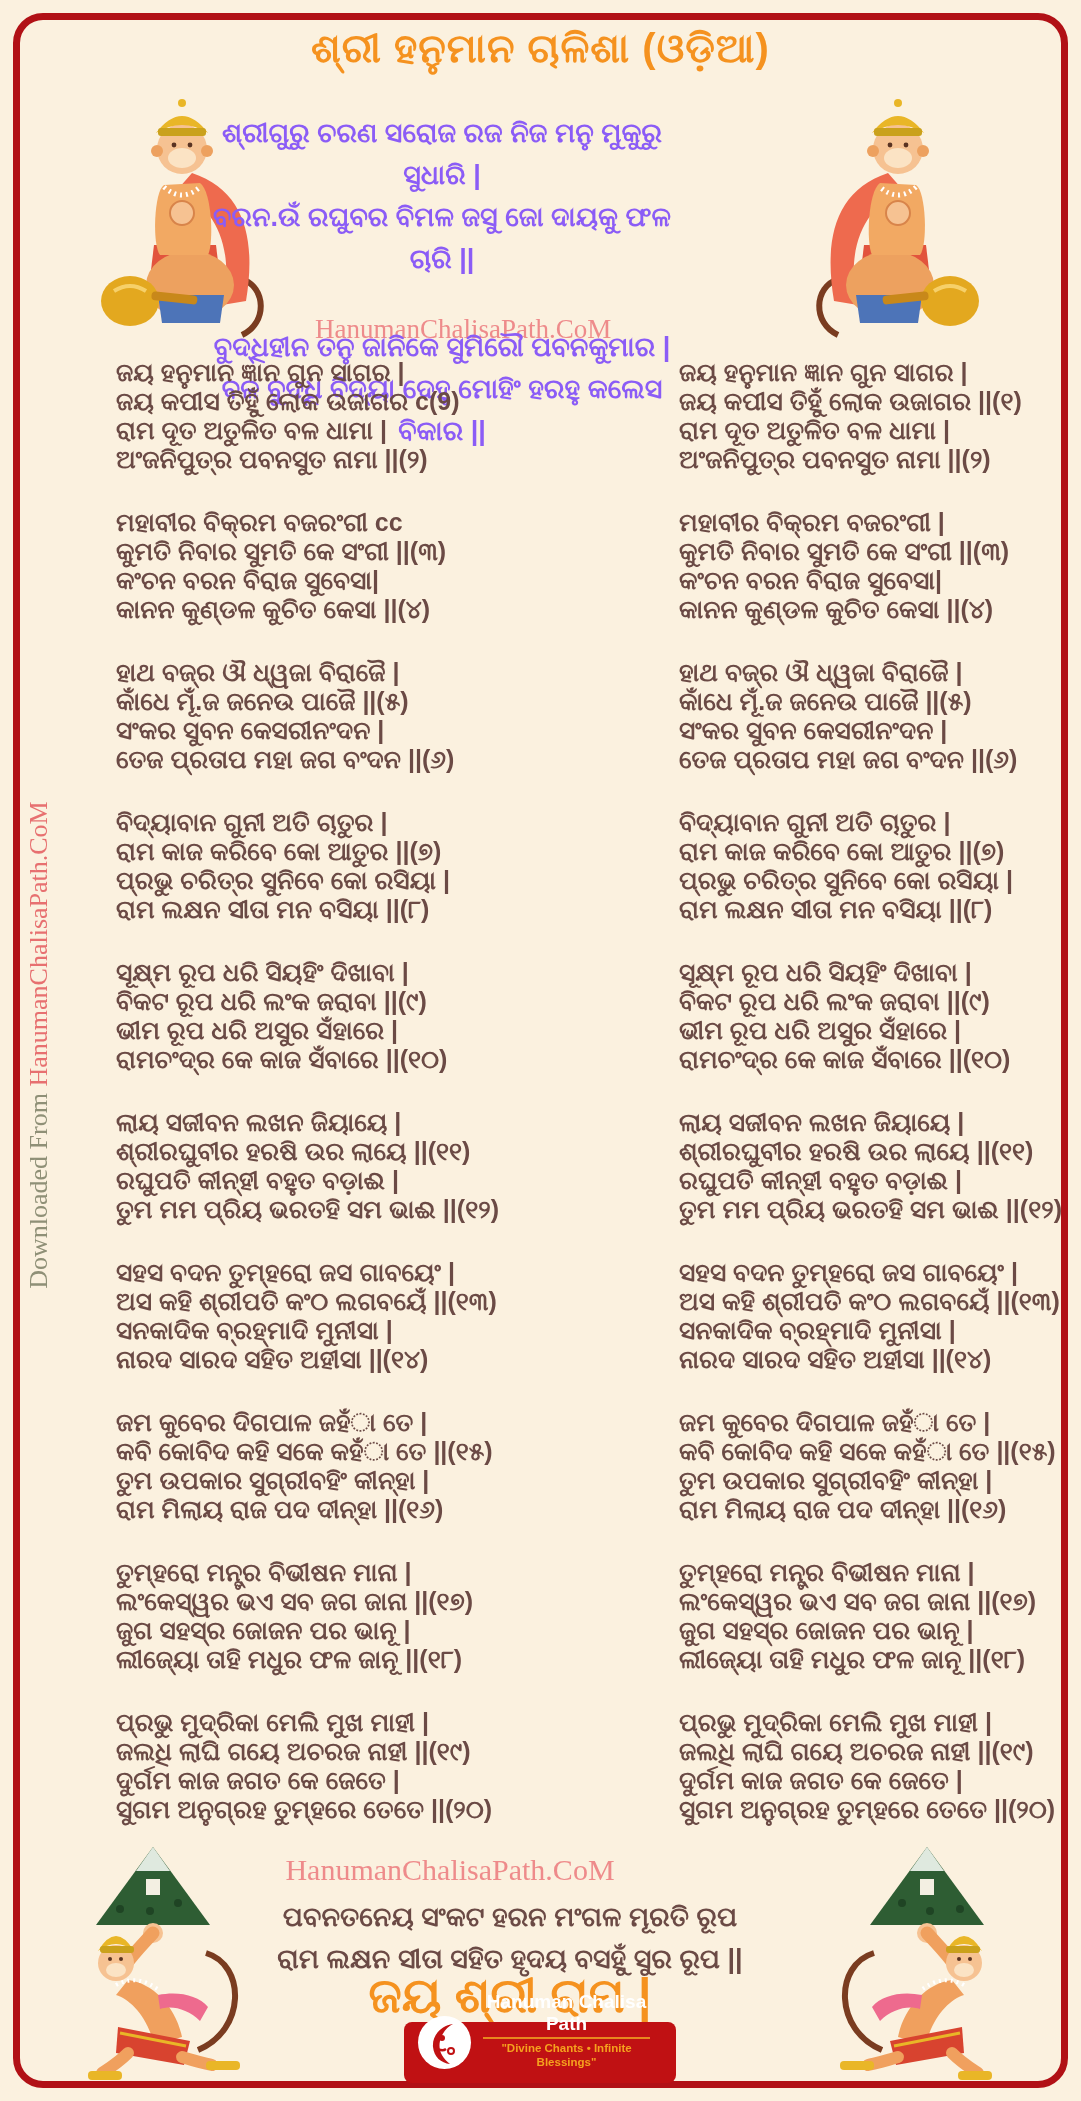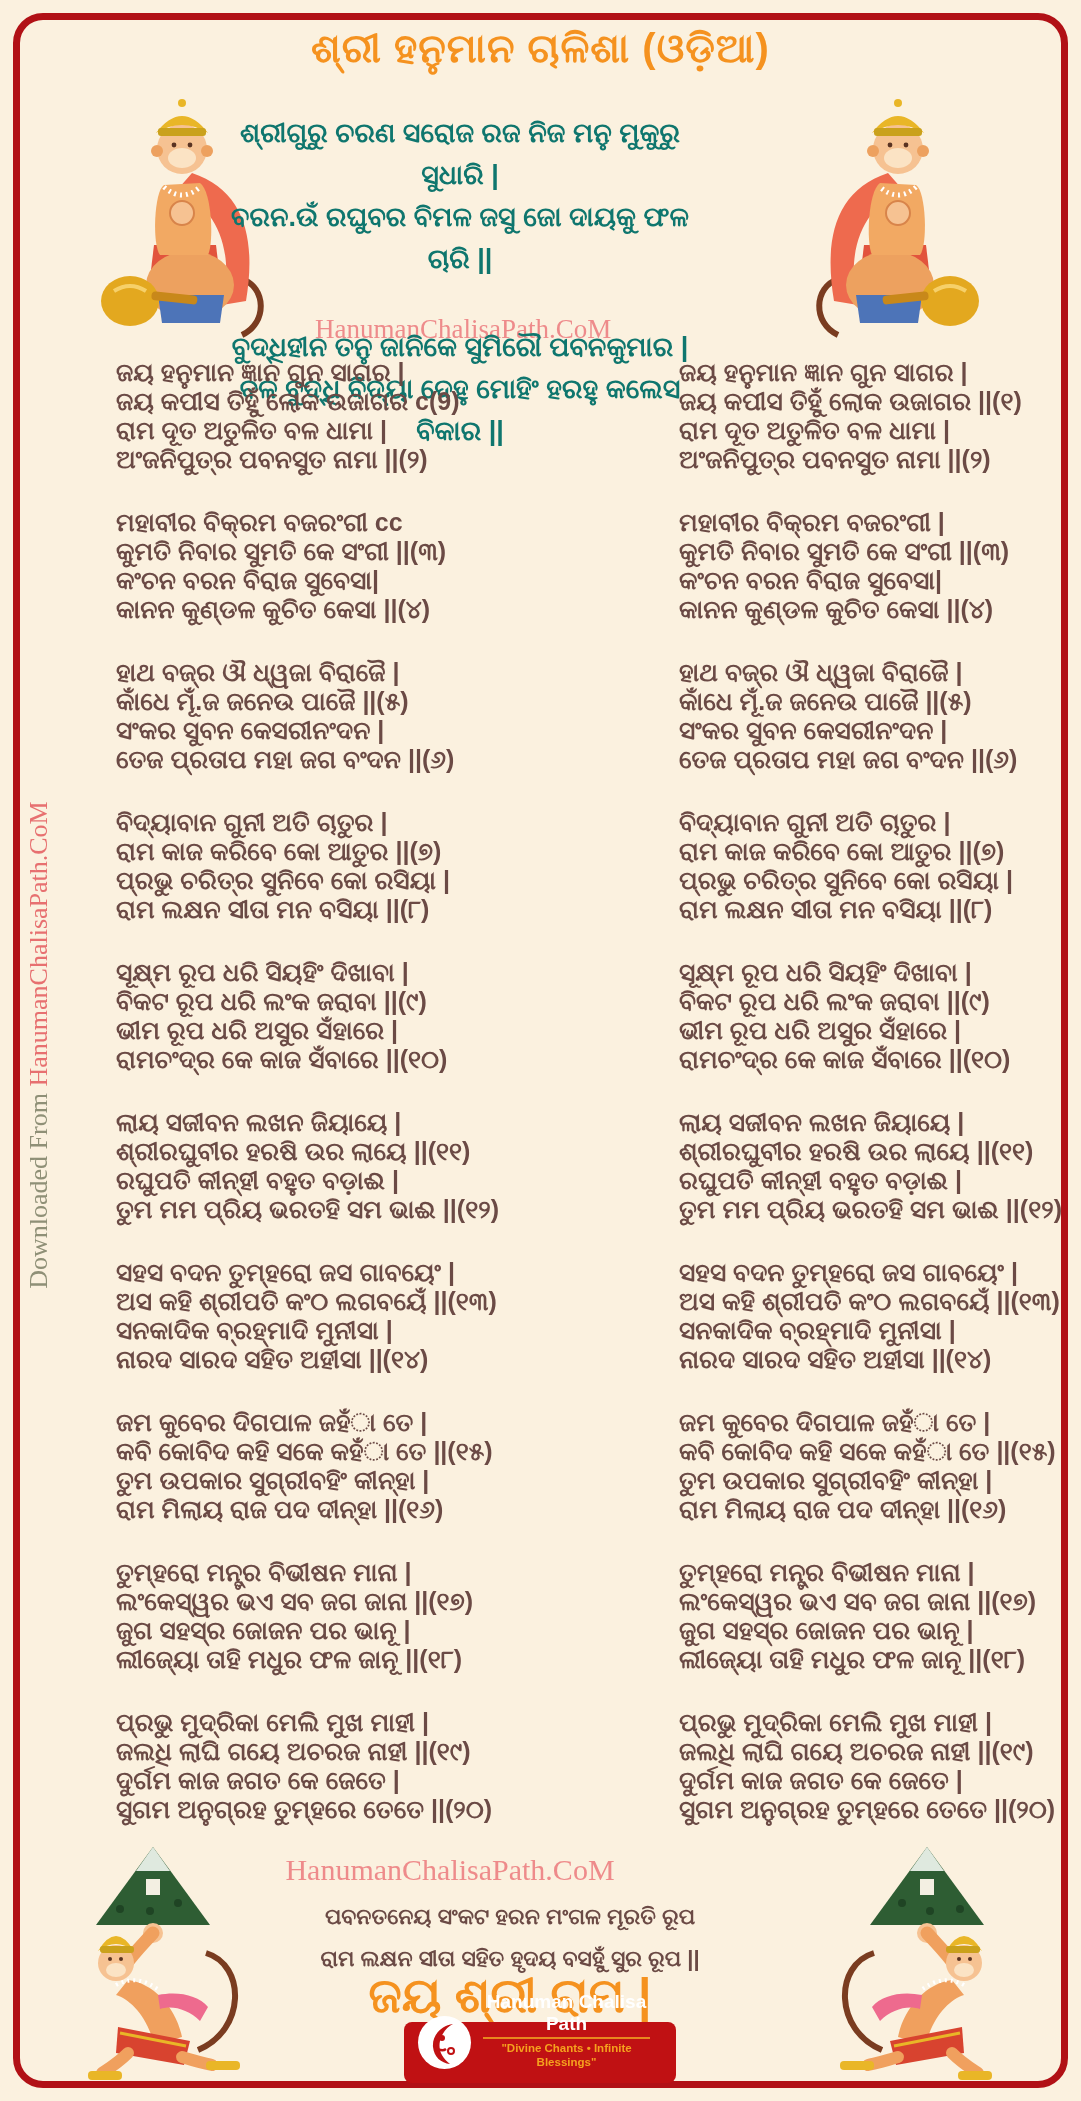--- a/index.html
+++ b/index.html
@@ -7,40 +7,40 @@
        font-family:"Liberation Sans","DejaVu Sans",sans-serif;}
   .frame{position:absolute;left:13px;top:13px;right:13px;bottom:13px;
          border:7px solid #b11116;border-radius:30px;pointer-events:none;z-index:3;}
   .page-title{position:absolute;top:26px;left:0;width:1081px;text-align:center;
               color:#f5921f;font-size:40px;font-weight:bold;z-index:2;letter-spacing:1px;}
   .hanuman{position:absolute;z-index:2;}
   .h-top-left{left:93px;top:95px;width:172px;height:252px;}
   .h-top-right{left:815px;top:95px;width:172px;height:252px;transform:scaleX(-1);}
   .h-bot-left{left:58px;top:1845px;width:200px;height:245px;}
   .h-bot-right{left:822px;top:1845px;width:200px;height:245px;transform:scaleX(-1);}
-  .doha{position:absolute;top:112px;left:230px;width:460px;text-align:center;
-        color:#0f766e;font-size:27px;line-height:42px;font-weight:bold;z-index:2;}
+  .doha{position:absolute;top:112px;left:212px;width:460px;text-align:center;
+        color:#8b5cf6;font-size:27px;line-height:42px;font-weight:bold;z-index:2;}
   .doha .pair{margin:0 0 46px 0;}
   .wm-h{position:absolute;text-align:center;color:#ee8b8b;
         font-family:"Liberation Serif","DejaVu Serif",serif;z-index:1;}
   .wm-1{top:314px;left:315px;width:250px;font-size:27px;}
   .wm-2{top:1853px;left:280px;width:340px;font-size:30px;}
   .wm-v{position:absolute;top:1027px;left:-283px;width:650px;height:36px;text-align:center;
         transform:rotate(-90deg);font-family:"Liberation Serif","DejaVu Serif",serif;
         font-size:26px;z-index:1;white-space:nowrap;}
   .wm-v .gray{color:#8f9077;}
   .wm-v .pink{color:#e77070;}
   .col{position:absolute;top:358px;color:#6b4a45;font-size:25px;line-height:29px;
        font-weight:bold;z-index:2;}
   .col-left{left:100px;width:445px;}
   .col-right{left:663px;width:420px;}
   .stanza{margin:0 0 34px 16px;}
   .vline{white-space:nowrap;}
   .closing{position:absolute;top:1896px;left:230px;width:560px;text-align:center;
-           color:#6b4a45;font-size:22px;line-height:42px;font-weight:bold;z-index:2;}
+           color:#6b4a45;font-size:27px;line-height:42px;font-weight:bold;z-index:2;}
   .jai{position:absolute;top:1968px;left:230px;width:560px;text-align:center;
        color:#f5921f;font-size:48px;font-weight:bold;z-index:2;}
   .logo{position:absolute;left:404px;top:2022px;width:272px;height:61px;background:#c01113;
         border-radius:8px;display:flex;align-items:flex-end;z-index:5;box-sizing:border-box;padding:14px;}
   .logo-circle{width:53px;height:53px;border-radius:50%;background:#ffffff;flex:0 0 53px;
                display:flex;align-items:center;justify-content:center;overflow:hidden;}
   .logo-texts{flex:1;text-align:center;padding:0 4px;}
   .logo-title{color:#ffffff;font-size:19px;font-weight:bold;line-height:22px;}
   .logo-rule{height:2px;background:#e8871e;margin:2px 8px;}
   .logo-tag{color:#f5a21e;font-size:11.5px;font-weight:bold;line-height:14px;}

